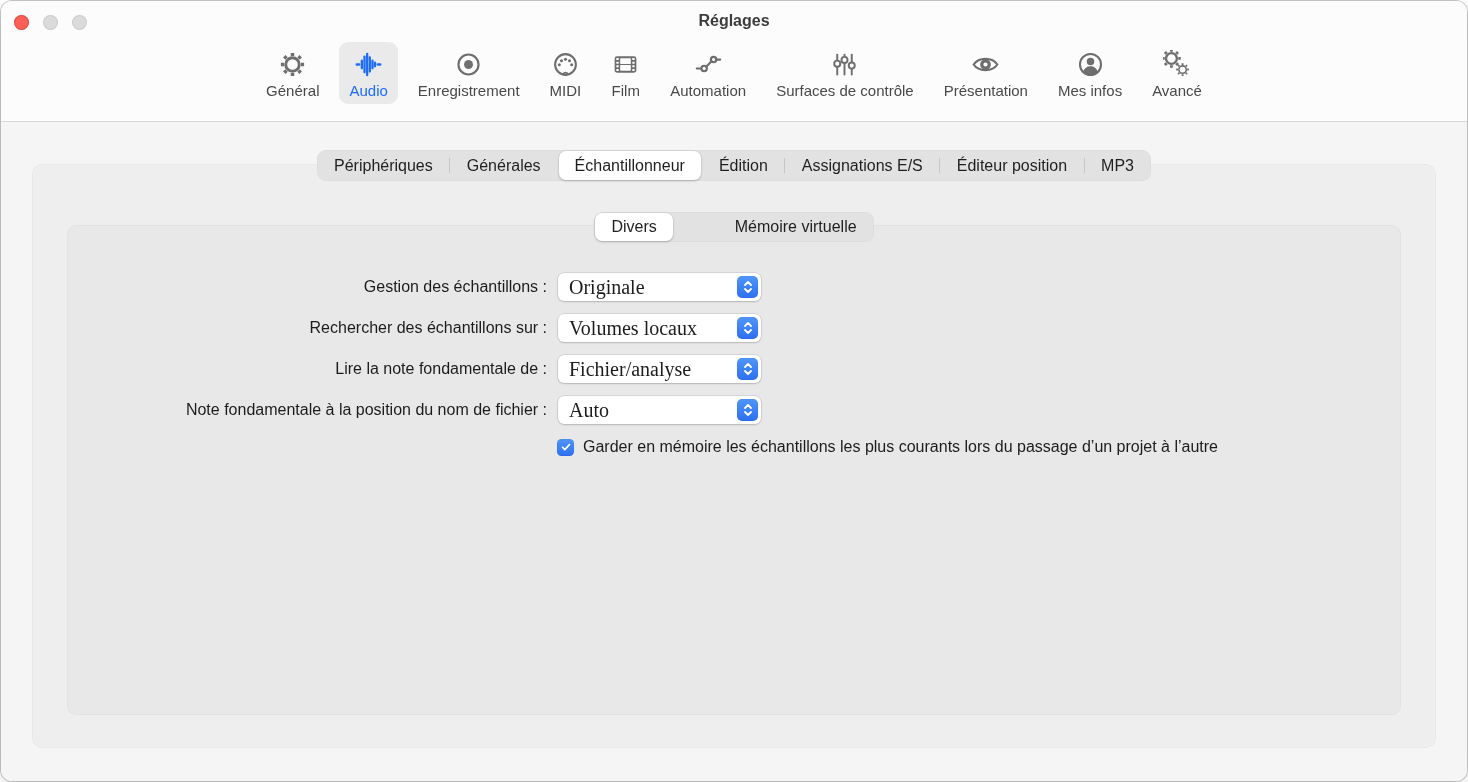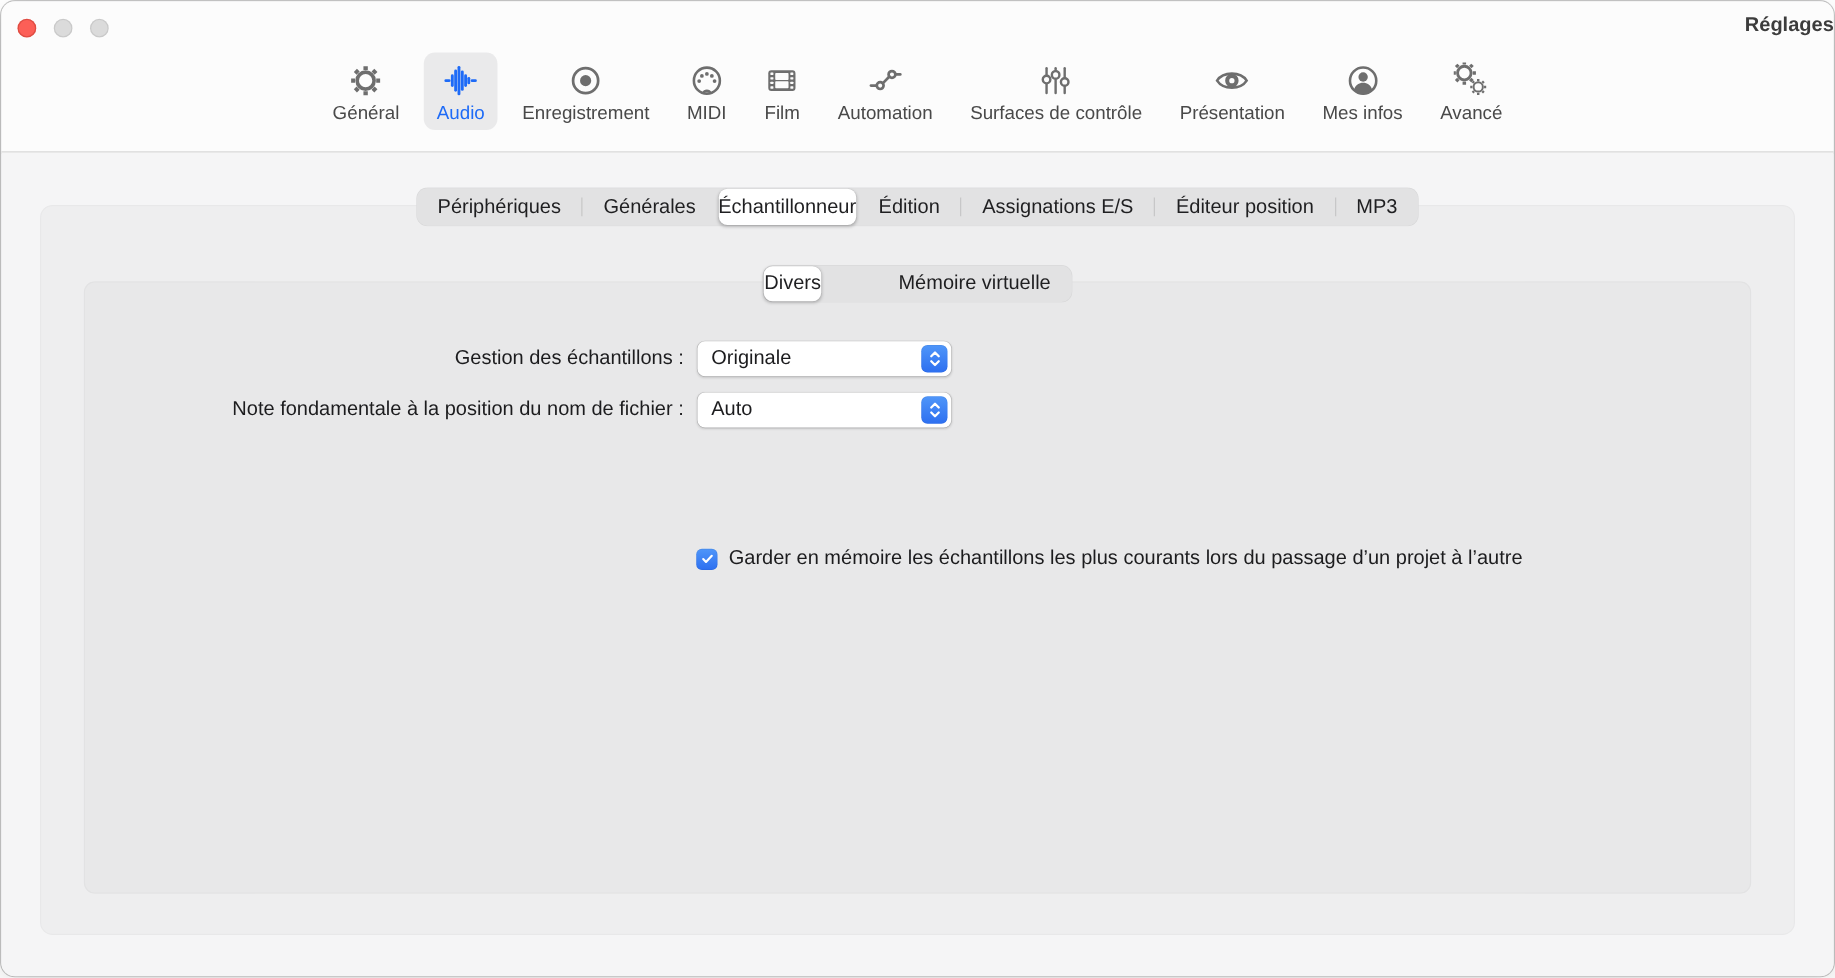--- a/index.html
+++ b/index.html
@@ -6,21 +6,21 @@
   html,body { width:1468px; height:782px; background:#ffffff; font-family:"Liberation Sans","DejaVu Sans",sans-serif; }
   .window { position:relative; width:1466px; height:780px; margin:1px; border-radius:11px; background:#f5f5f6;
             box-shadow:0 0 0 1px rgba(0,0,0,0.22), 0 8px 24px rgba(0,0,0,0.12); overflow:hidden; }
 
   
   .titlebar { position:absolute; left:0; right:0; top:0; height:121px; background:#fcfcfc; border-bottom:1px solid #d8d8d8; }
   .traffic { position:absolute; left:13px; top:14px; display:flex; gap:14px; }
   .tl { width:15px; height:15px; border-radius:50%; }
   .tl.red { background:#fc5f57; box-shadow:inset 0 0 0 1px rgba(193,58,45,0.5); }
   .tl.grey { background:#dbdbdb; box-shadow:inset 0 0 0 1px rgba(0,0,0,0.08); }
-  .window-title { position:absolute; left:0; right:0; top:11px; text-align:right; font-size:16px; font-weight:700; color:#3c3c3c; }
+  .window-title { position:absolute; left:0; right:0; top:11px; text-align:center; font-size:16px; font-weight:700; color:#3c3c3c; }
   .toolbar { position:absolute; left:0; right:0; top:41px; display:flex; justify-content:center; align-items:flex-start; gap:10px; }
   .tb-item { display:flex; flex-direction:column; align-items:center; gap:2px; padding:6px 10px 5px; border-radius:9px; cursor:default; }
   .tb-item.selected { background:#eaeaeb; }
   .tb-icon { height:32px; display:flex; align-items:center; }
   .tb-icon svg { width:29px; height:29px; display:block; }
   .tb-label { font-size:15px; color:#494949; white-space:nowrap; }
   .tb-item.selected .tb-label { color:#1e6bf7; }
 
   
   .content { position:absolute; left:0; right:0; top:122px; bottom:0; background:#f5f5f6; }
@@ -28,31 +28,31 @@
   .inner-panel { position:absolute; left:66px; right:66px; top:102px; bottom:66px; background:#e8e8e9; border-radius:9px; box-shadow:inset 0 0 0 1px rgba(0,0,0,0.025); }
 
   
   .segwrap { position:absolute; left:0; right:0; display:flex; justify-content:center; }
   .segwrap.main { top:27px; }
   .segwrap.sub  { top:89px; }
   .seg { display:inline-flex; background:#e2e2e3; border-radius:9px; height:31px; align-items:stretch; box-shadow:inset 0 0 0 0.5px rgba(0,0,0,0.04); }
   .segwrap.sub .seg { height:30px;gap:44px; }
   .seg-item { position:relative; display:flex; align-items:center; padding:12px 17px; font-size:16px; color:#1f1f21; white-space:nowrap; cursor:default; }
   .seg-item + .seg-item::before { content:""; position:absolute; left:-0.5px; top:8px; bottom:8px; width:1px; background:#c7c7c8; }
-  .seg-item.selected { background:#ffffff; border-radius:7px; margin:1px; padding:0 0;
+  .seg-item.selected { background:#ffffff; border-radius:7px; margin:1px; padding:0 16px;
                        box-shadow:0 1px 2.5px rgba(0,0,0,0.22), 0 0 0 0.5px rgba(0,0,0,0.05);text-align:right; }
   .seg-item.selected::before, .seg-item.selected + .seg-item::before { display:none; }
 
   
   .form { position:absolute; left:60px; top:150px; }
   .form-row { display:flex; align-items:center; margin-bottom:13px; }
   .form-label { display:block; width:486px; text-align:right; font-size:16px; color:#1c1c1e; margin-right:11px; white-space:nowrap; }
   .popup { position:relative; width:203px; height:28px; background:#ffffff; border-radius:6px;
            box-shadow:0 0 0 0.5px rgba(0,0,0,0.15), 0 1px 2px rgba(0,0,0,0.15); cursor:default; }
-  .popup-value { position:absolute; left:11px; top:0; line-height:28px; font-size:16px; color:#1c1c1e; white-space:nowrap; }
+  .popup-value { position:absolute; left:11px; top:0; line-height:28px; font-size:20px; color:#1c1c1e; white-space:nowrap;font-family:Liberation Serif, serif; }
   .popup-cap { position:absolute; right:3px; top:3px; width:21px; height:22px; border-radius:5px;
                background:linear-gradient(#4f96f9,#2d6ff0); display:flex; align-items:center; justify-content:center;
                box-shadow:inset 0 0 0 0.5px rgba(0,0,0,0.06); }
   .popup-cap svg { width:12px; height:18px; display:block; }
 
   
   .check-row { position:absolute; left:556px; top:315px; display:flex; align-items:center; gap:9px; }
   .checkbox { width:17px; height:17px; border-radius:4.5px; background:linear-gradient(#4f96f9,#2d6ff0);
               display:flex; align-items:center; justify-content:center; box-shadow:inset 0 0 0 0.5px rgba(0,0,0,0.08); cursor:default; }
   .checkbox svg { width:12px; height:12px; display:block; }
@@ -263,21 +263,45 @@
           <span class="popup-value">Originale</span>
           <span class="popup-cap">
             <svg viewBox="0 0 12 18" fill="none" stroke="#ffffff" stroke-width="1.8" stroke-linecap="round" stroke-linejoin="round">
               <path d="M3 7 6 4 9 7"></path>
                 <path d="M3 11 6 14 9 11"></path>
             </svg>
           </span>
         </div>
       </div>
 
-
+      <div class="form-row">
+        <label class="form-label">Rechercher des échantillons sur :</label>
+        <div class="popup">
+          <span class="popup-value">Volumes locaux</span>
+          <span class="popup-cap">
+            <svg viewBox="0 0 12 18" fill="none" stroke="#ffffff" stroke-width="1.8" stroke-linecap="round" stroke-linejoin="round">
+              <path d="M3 7 6 4 9 7"></path>
+                <path d="M3 11 6 14 9 11"></path>
+            </svg>
+          </span>
+        </div>
+      </div>
+
+      <div class="form-row">
+        <label class="form-label">Lire la note fondamentale de :</label>
+        <div class="popup">
+          <span class="popup-value">Fichier/analyse</span>
+          <span class="popup-cap">
+            <svg viewBox="0 0 12 18" fill="none" stroke="#ffffff" stroke-width="1.8" stroke-linecap="round" stroke-linejoin="round">
+              <path d="M3 7 6 4 9 7"></path>
+                <path d="M3 11 6 14 9 11"></path>
+            </svg>
+          </span>
+        </div>
+      </div>
 
       <div class="form-row">
         <label class="form-label">Note fondamentale à la position du nom de fichier :</label>
         <div class="popup">
           <span class="popup-value">Auto</span>
           <span class="popup-cap">
             <svg viewBox="0 0 12 18" fill="none" stroke="#ffffff" stroke-width="1.8" stroke-linecap="round" stroke-linejoin="round">
               <path d="M3 7 6 4 9 7"></path>
                 <path d="M3 11 6 14 9 11"></path>
             </svg>

